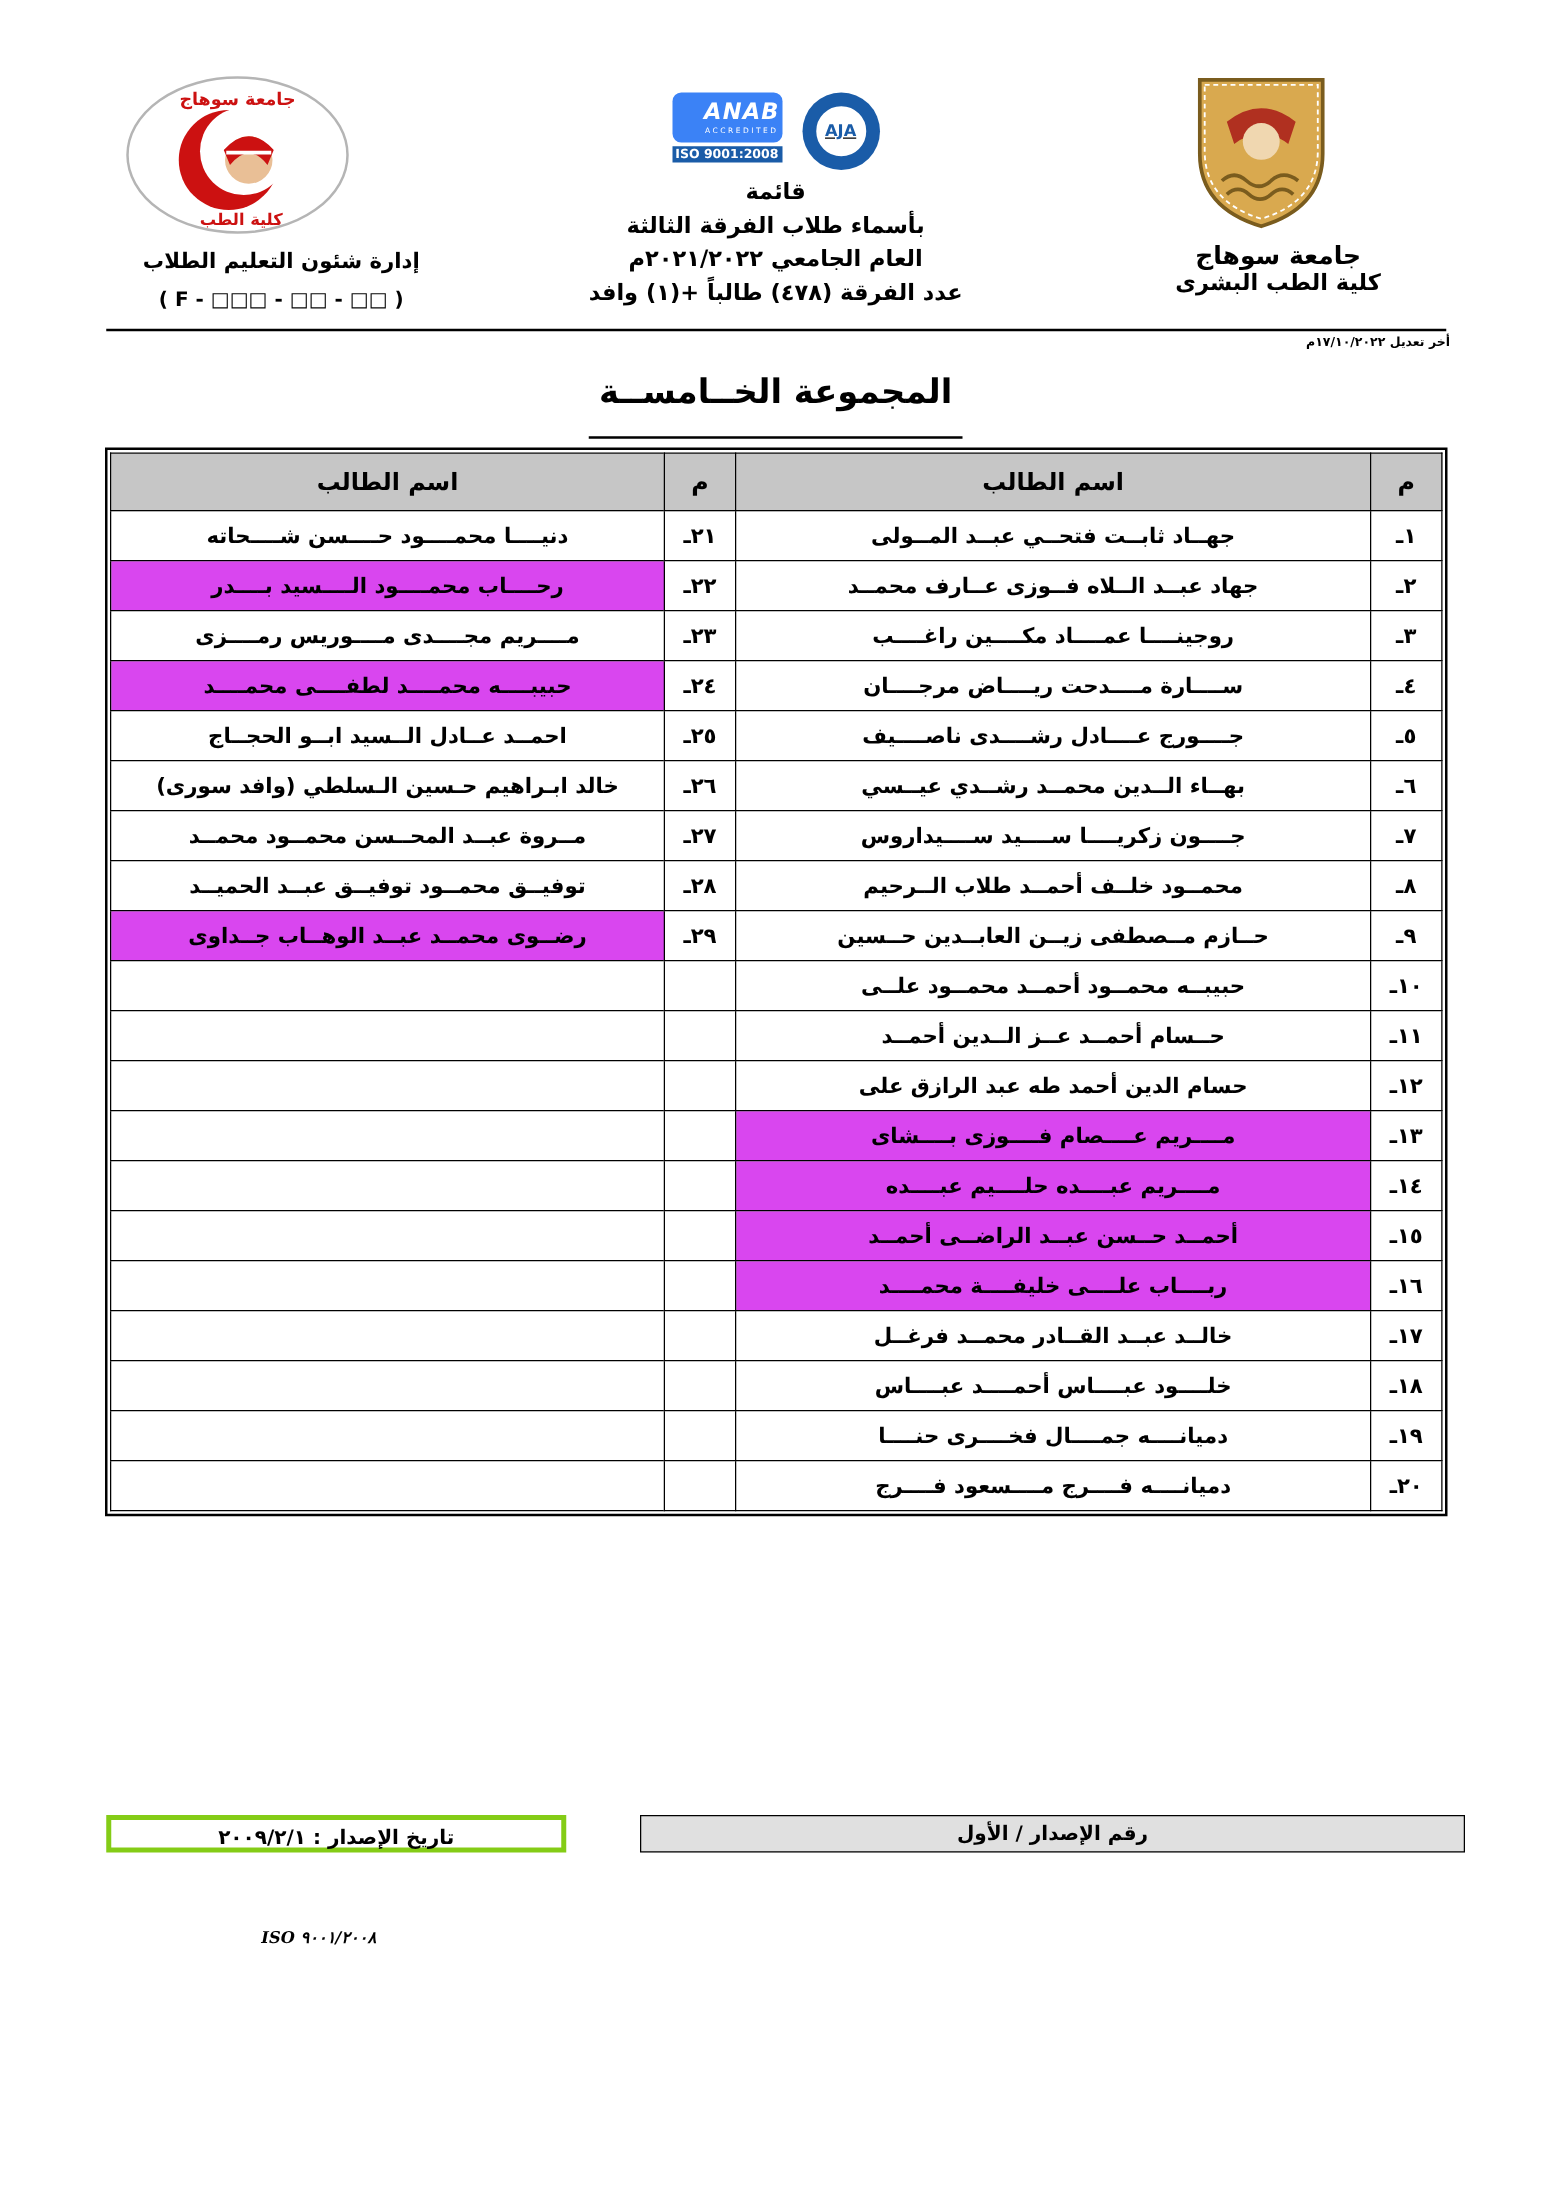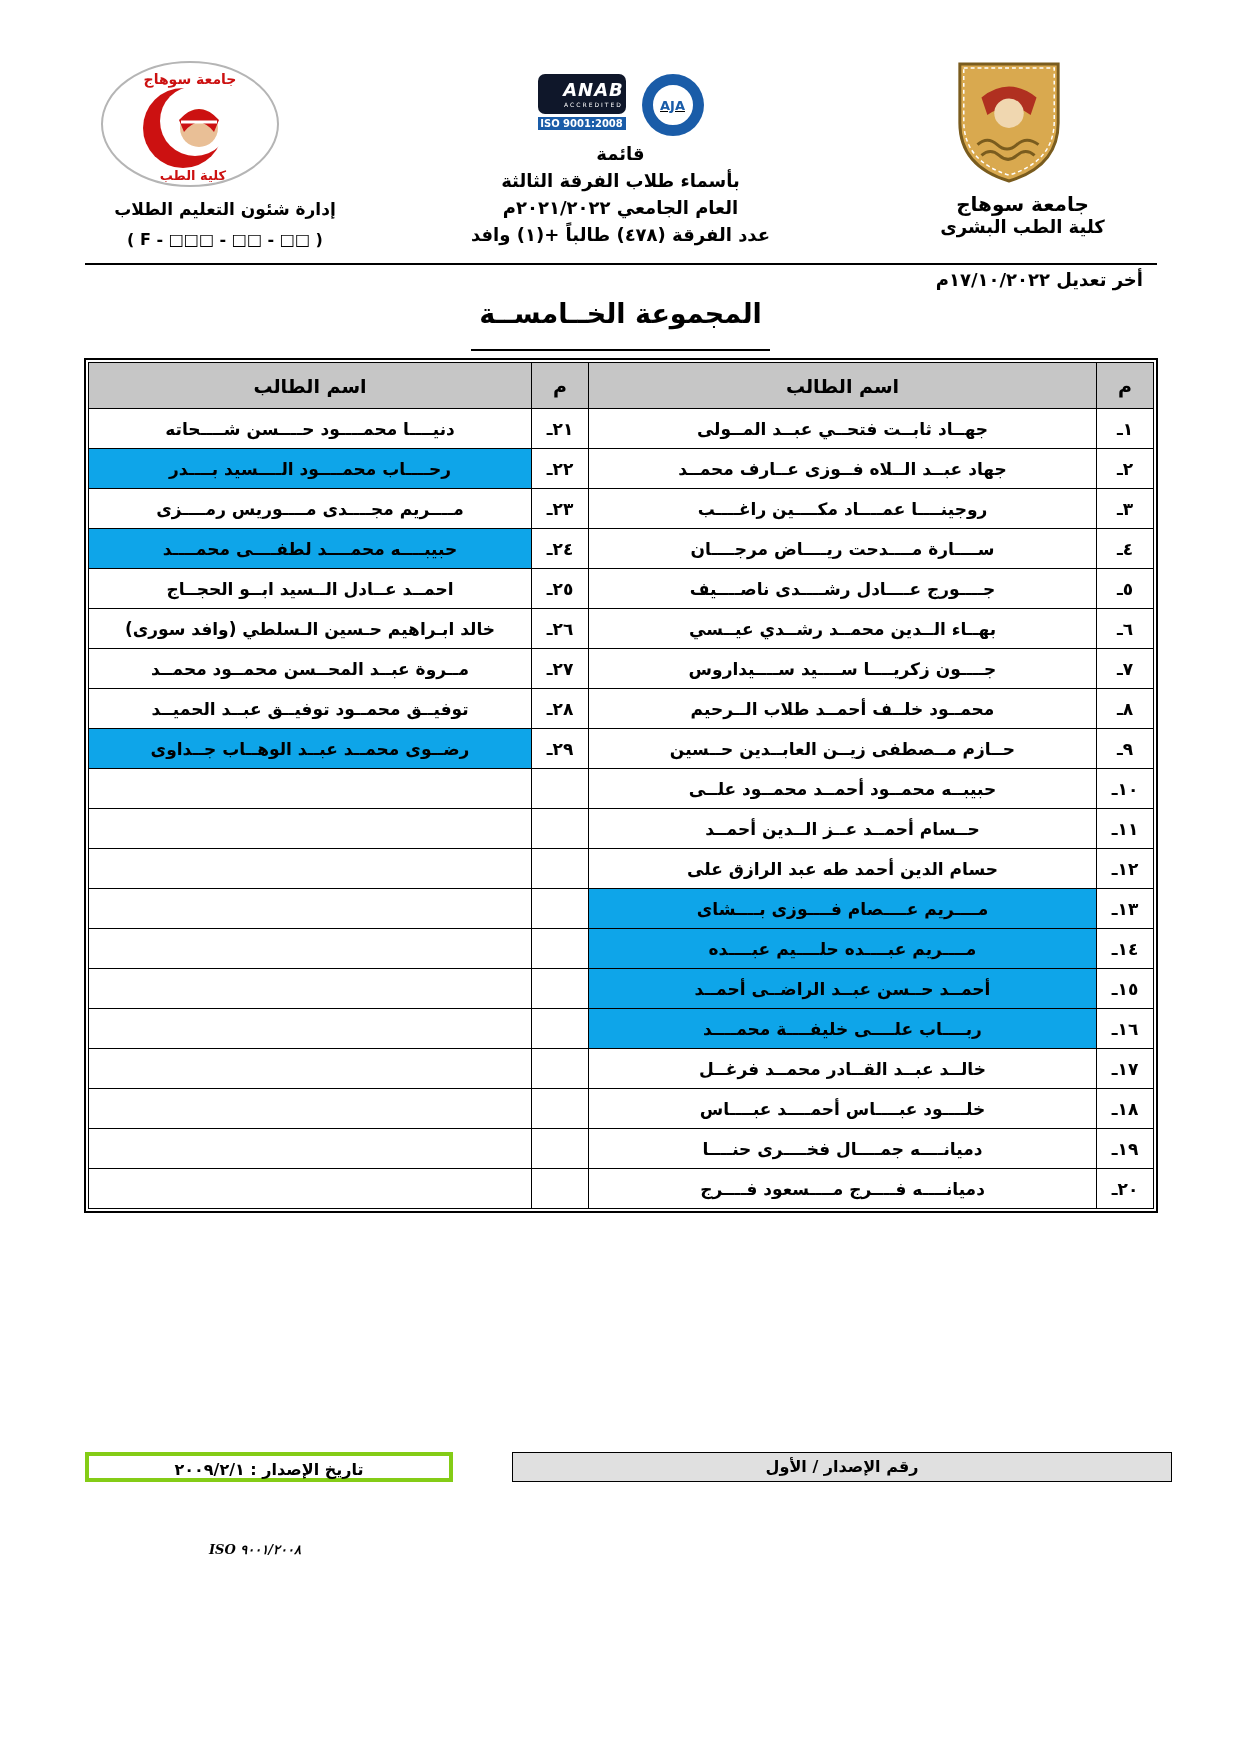--- a/index.html
+++ b/index.html
@@ -12,59 +12,59 @@
   }
 
   
   .faculty-logo { position:absolute; top:58px; left:95px; width:190px; height:132px; }
   .dept { position:absolute; top:194px; left:80px; width:290px; text-align:center;
           font-weight:bold; font-size:17px; line-height:1.85; }
   .dept .codes { direction:ltr; unicode-bidi:isolate; font-size:16px; }
 
   .center-logos { position:absolute; top:74px; left:50%; transform:translateX(-50%);
                   display:flex; gap:16px; align-items:flex-start; direction:ltr; }
-  .anab-box { width:88px; height:40px; background:#0f172a; border-radius:7px; color:#fff;
+  .anab-box { width:88px; height:40px; background:#3b82f6; border-radius:7px; color:#fff;
               display:flex; flex-direction:column; align-items:center; justify-content:center;padding-left:24px; }
   .anab-box .nm { font-size:18px; font-weight:bold; font-style:italic; letter-spacing:1px; line-height:1; }
   .anab-box .sub { font-size:6px; letter-spacing:2px; margin-top:2px; }
   .anab-iso { margin-top:3px; background:#1a5ca8; color:#fff; font-size:10px; font-weight:bold;
               text-align:center; padding:1px 2px; }
   .aja { width:62px; height:62px; border-radius:50%; background:#1a5ca8;
          display:flex; align-items:center; justify-content:center;text-decoration:underline; }
   .aja-inner { width:44px; height:44px; border-radius:50%; background:#fff; border:2px solid #1a5ca8;
                display:flex; align-items:center; justify-content:center;
                color:#1a5ca8; font-weight:bold; font-size:13px; }
 
   .center-titles { position:absolute; top:140px; left:50%; transform:translateX(-50%);
                    width:460px; text-align:center; font-weight:bold; font-size:18px; line-height:1.5; }
 
   .org { position:absolute; top:192px; left:915px; width:215px; text-align:center; font-weight:bold; }
   .org .l1 { font-size:20px; }
   .org .l2 { font-size:18px; }
   .university-emblem { position:absolute; top:56px; left:950px; width:118px; height:130px; }
 
   .header-rule { position:absolute; top:263px; left:85px; width:1072px; border-top:2px solid #000; }
-  .last-modified { position:absolute; top:269px; left:71px; width:1072px; text-align:right;
-                   font-size:18px; font-weight:bold; }
+  .last-modified { position:absolute; top:269px; left:88px; width:1072px; text-align:right;
+                   font-size:10px; font-weight:bold; }
 
   
   .group-title { position:absolute; top:298px; left:0; width:100%; text-align:center; }
   .group-title span { display:inline-block; font-size:27px; font-weight:bold;
                       border-bottom:2px solid #000; padding:0 8px 20px; }
 
   
   .table-wrap { position:absolute; top:358px; left:84px; width:1074px;
                 border:2px solid #000; padding:2px; background:#fff; }
   table.students { width:100%; border-collapse:collapse; table-layout:fixed; direction:rtl; }
   table.students th, table.students td { border:1px solid #000; }
   table.students th { background:#c6c6c6; height:46px; font-size:19px; font-weight:bold; text-align:center; }
   table.students td { height:40px; font-weight:bold; font-size:17px; text-align:center;
                       white-space:nowrap; overflow:hidden; padding:0 6px; }
   td.num { font-size:16px; }
-  td.hl { background:#0ea5e9;margin-left:32px; }
+  td.hl { background:#d946ef;margin-left:32px; }
 
   
   .footer-issue-no { position:absolute; top:1452px; left:512px; width:660px; height:30px;
                      border:1px solid #000; background:#e0e0e0; text-align:center;
                      font-size:16px; font-weight:bold; line-height:28px; }
   .footer-date { position:absolute; top:1452px; left:85px; width:368px; height:30px;
                  border:4px solid #84cc16; text-align:center; font-size:16px; font-weight:bold; line-height:28px; }
   .footer-iso { position:absolute; top:1542px; left:120px; width:270px; text-align:center;
                 font-size:13px; font-weight:bold; font-style:italic; direction:ltr;
                 font-family:"DejaVu Serif","Liberation Serif",serif; }

